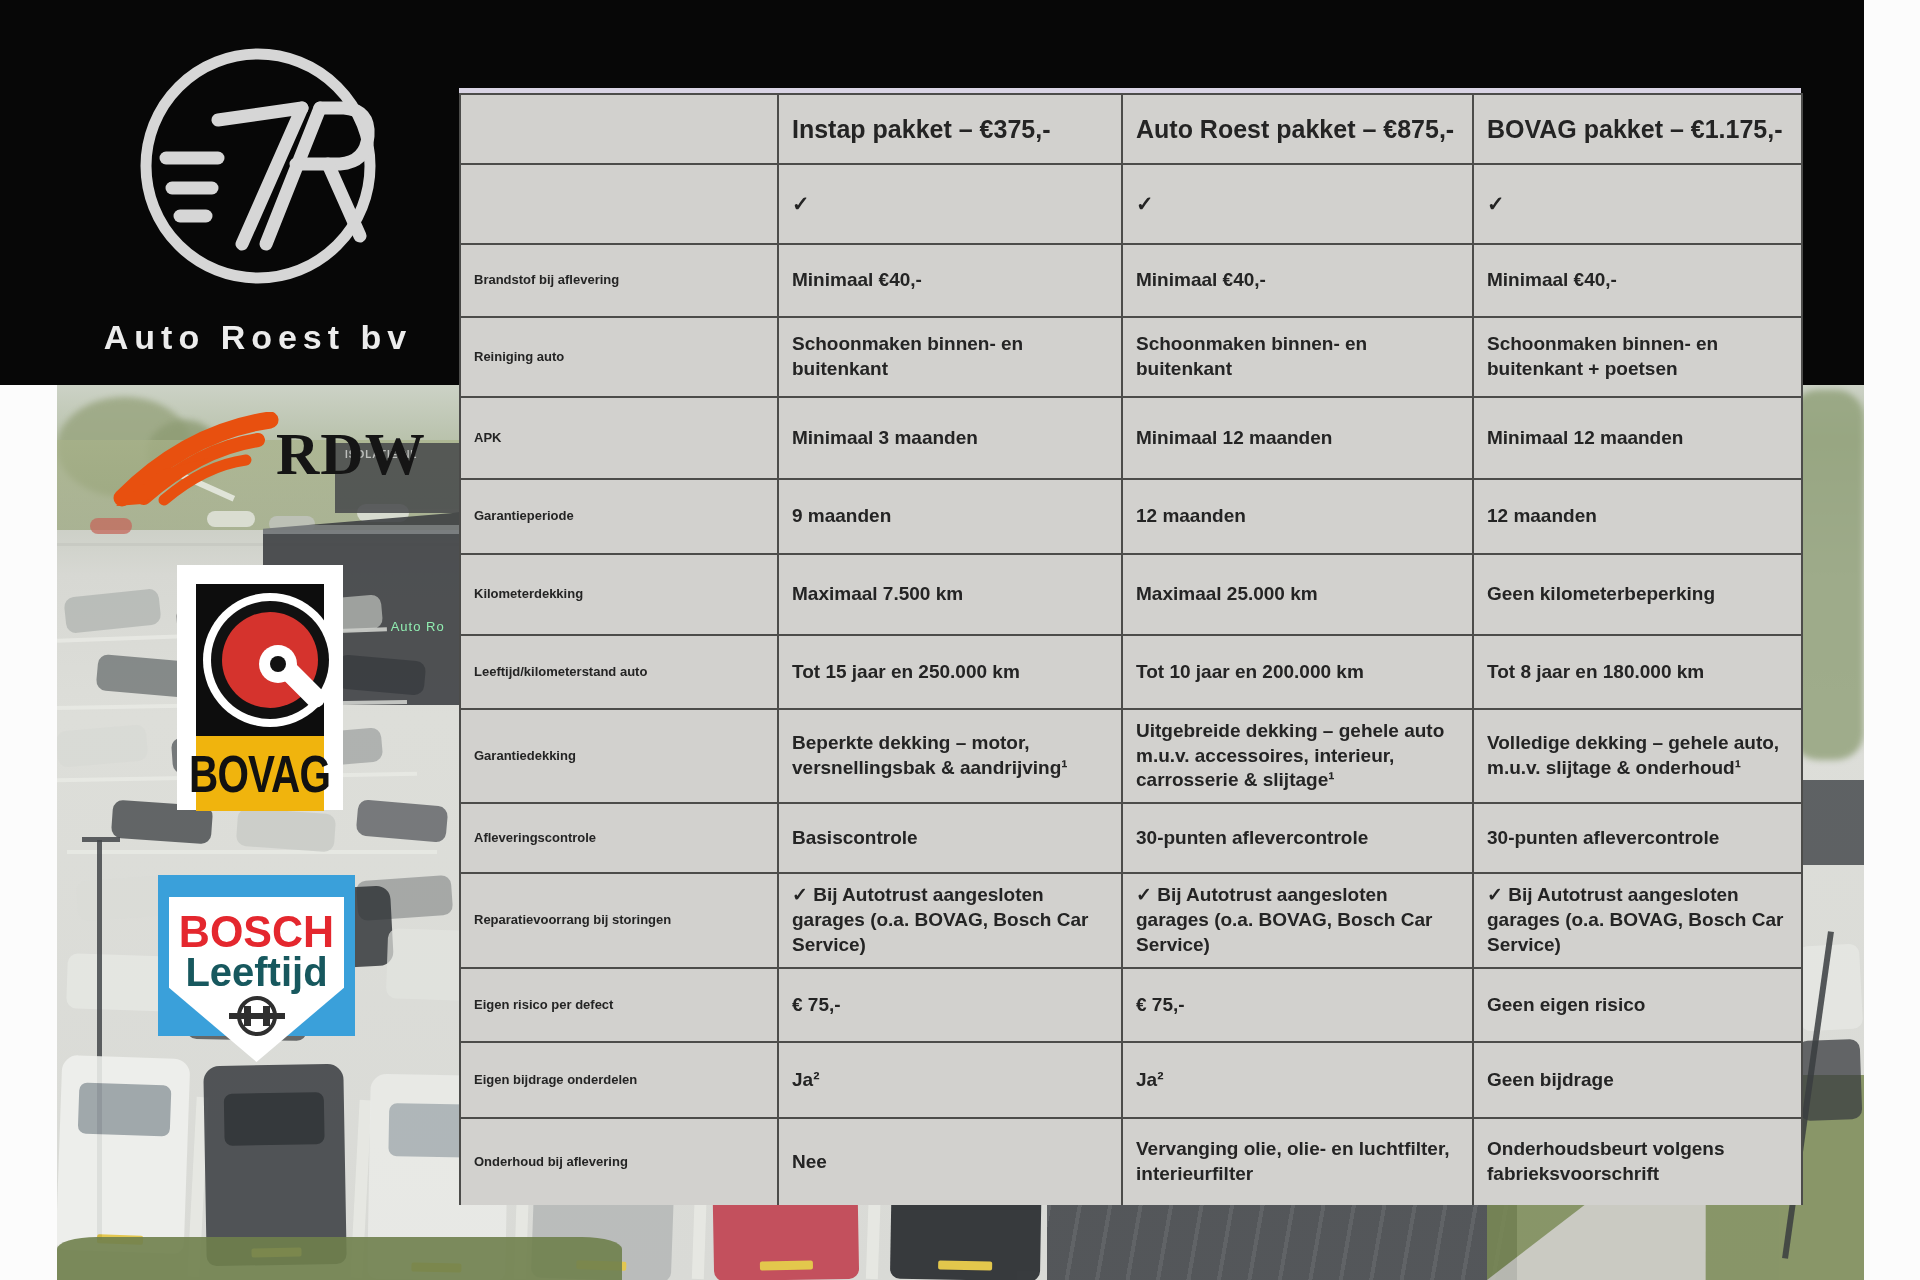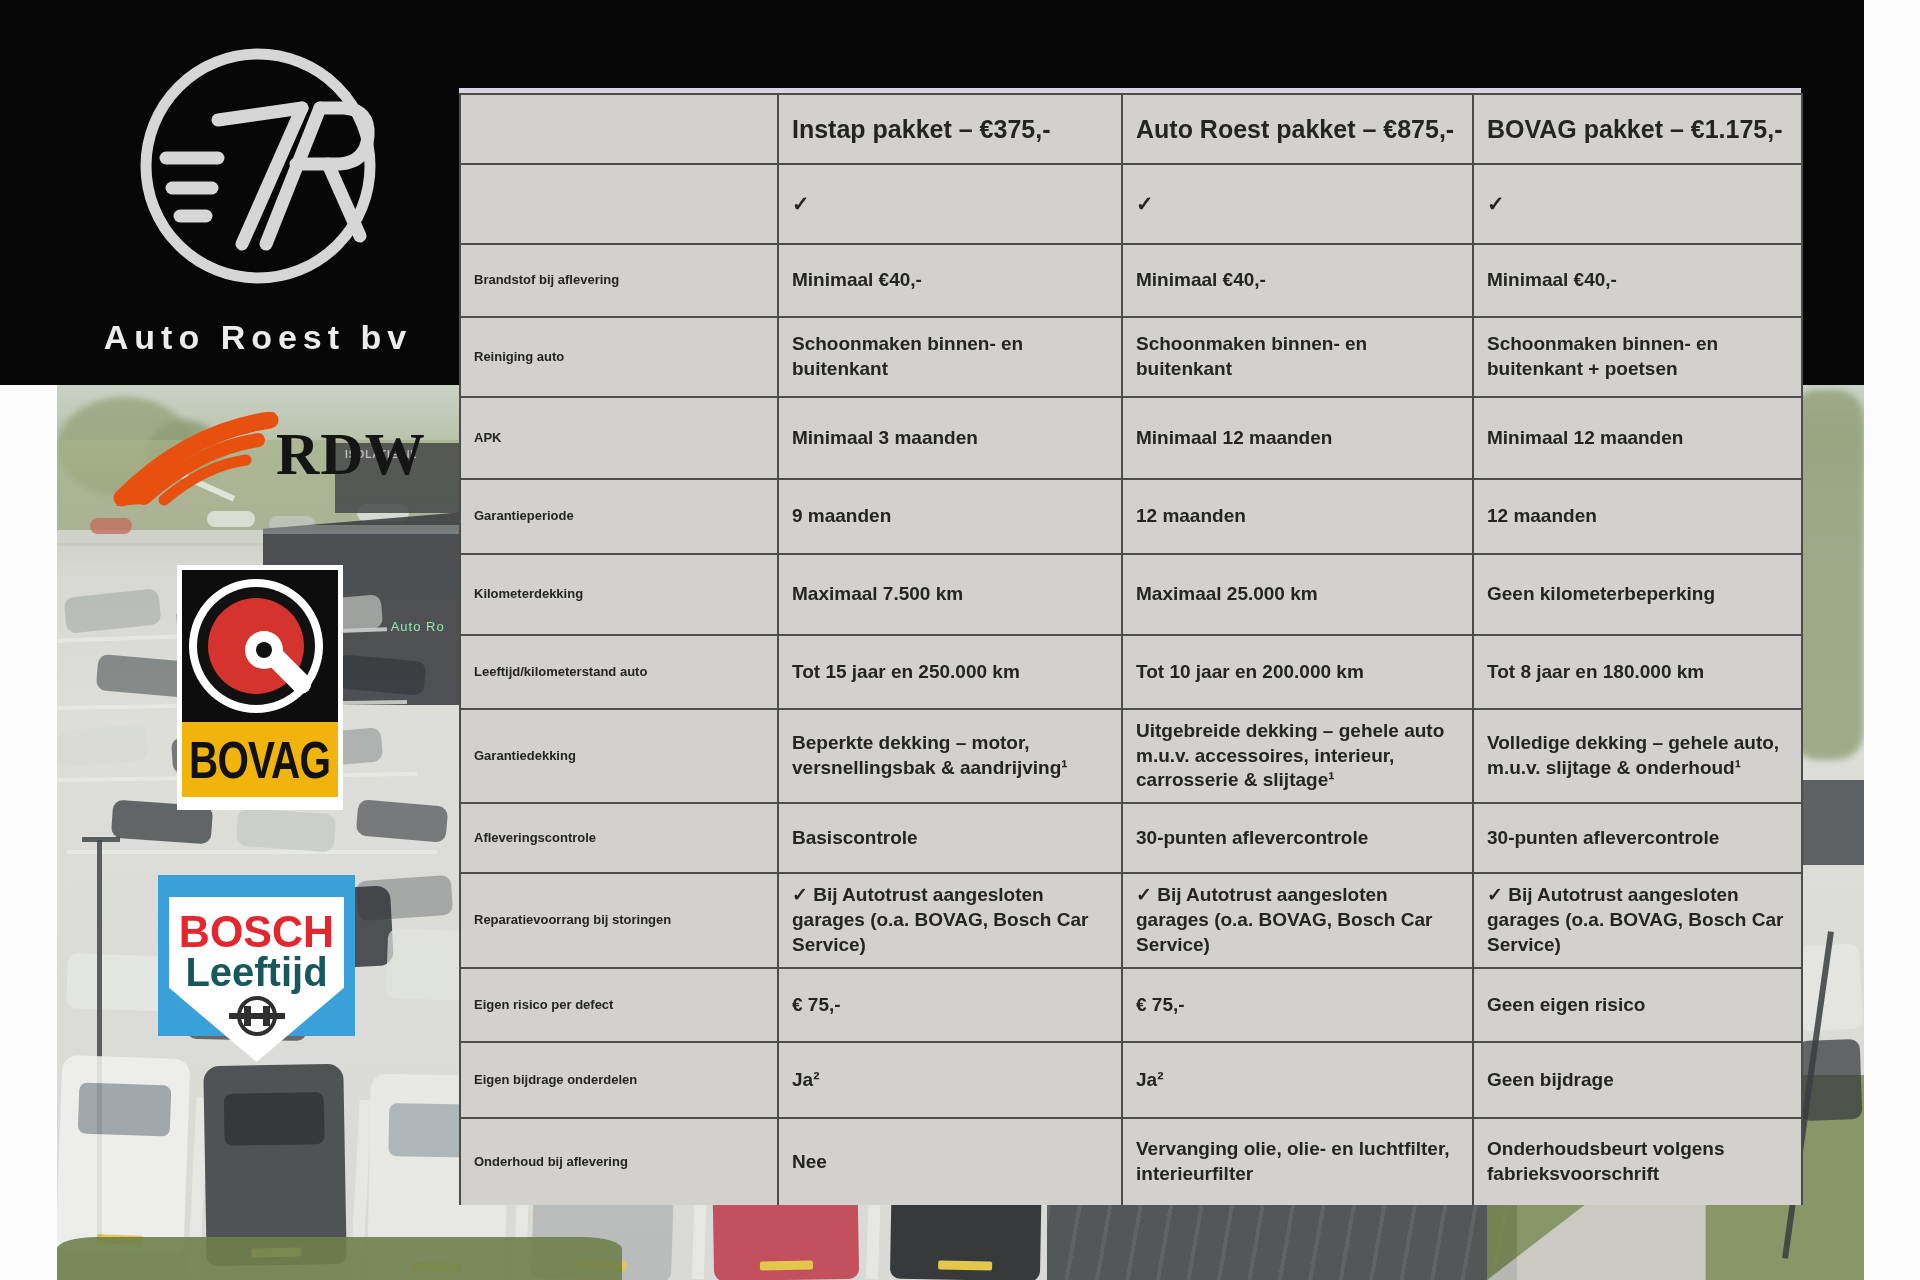--- a/index.html
+++ b/index.html
@@ -33,21 +33,21 @@
   .sign-small{font-size:10px;color:#c0c1c4;letter-spacing:1px;font-weight:bold;}
   .sign-mid{font-size:13px;color:#86efac;letter-spacing:1px;}
 
   
   .rdw{left:108px;top:412px;width:310px;height:115px;z-index:6;}
   .rdw-text{position:absolute;left:168px;top:8px;font-family:"Liberation Serif",serif;
     font-weight:bold;font-size:60px;color:#151515;letter-spacing:1px;}
 
   
   .bovag{left:177px;top:565px;width:166px;height:245px;background:#fff;z-index:6;
-    box-sizing:border-box;padding:5px;}
+    box-sizing:border-box;padding:19px;}
   .bovag-top{position:relative;width:100%;height:152px;background:#0d0d0d;}
   .bovag-circle{position:absolute;left:7px;top:9px;width:134px;height:134px;
     background:#fff;border-radius:50%;}
   .bovag-ring{position:absolute;left:8px;top:8px;width:118px;height:118px;
     background:#111;border-radius:50%;}
   .bovag-red{position:absolute;left:11px;top:11px;width:96px;height:96px;
     background:var(--bovag-red);border-radius:50%;}
   .bovag-wrench{position:absolute;left:62px;top:58px;width:20px;height:62px;
     background:#fff;border-radius:10px;transform:rotate(-45deg);transform-origin:50% 10%;}
   .bovag-hub{position:absolute;left:48px;top:44px;width:38px;height:38px;

